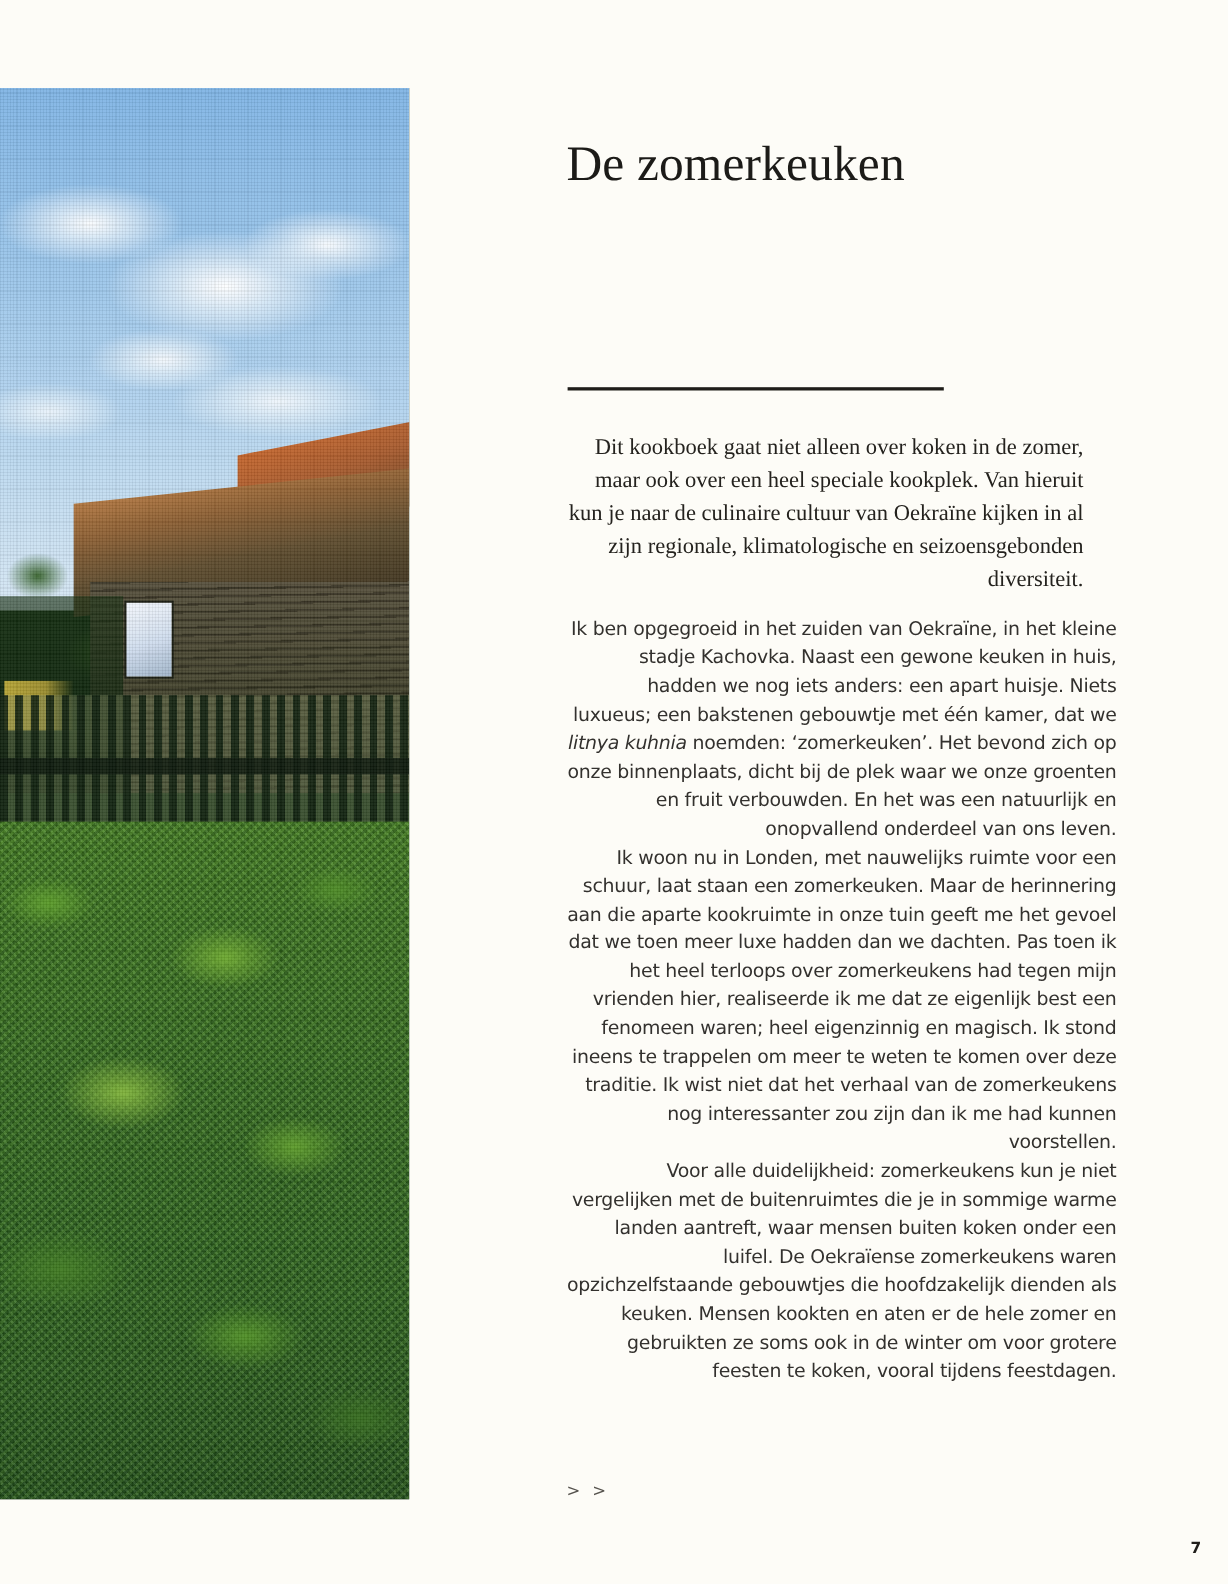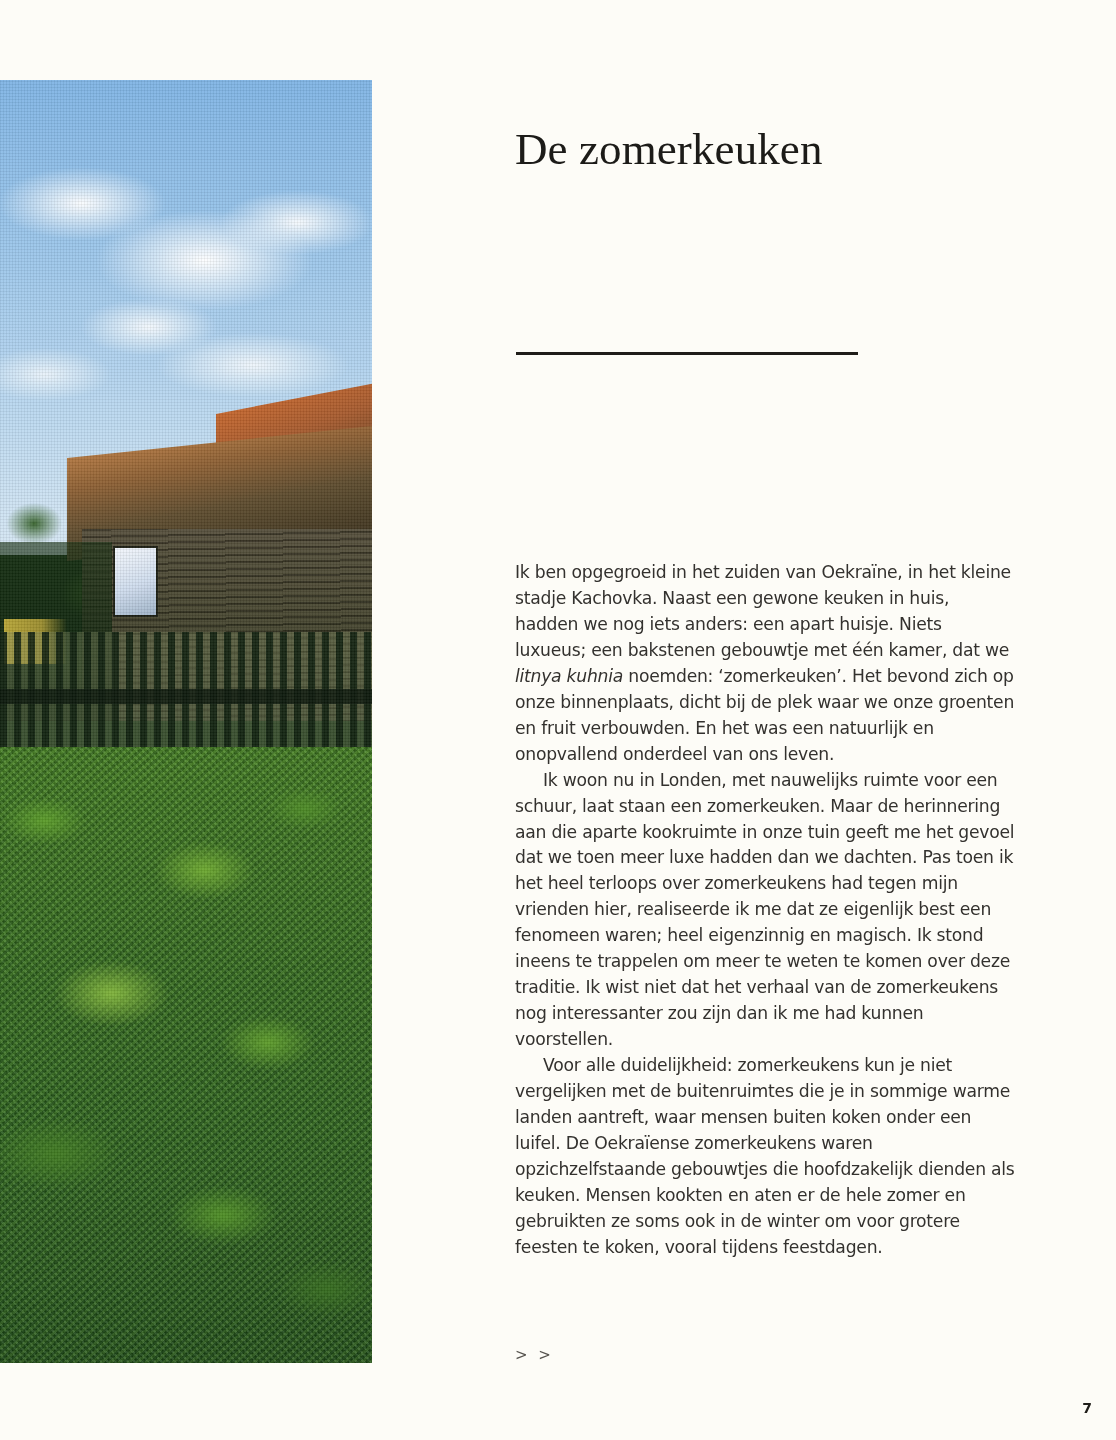--- a/index.html
+++ b/index.html
@@ -12,20 +12,21 @@
     background: #fdfcf7;
     font-family: "Liberation Sans", sans-serif;
     overflow: hidden;
     position: relative;
   }
 
   .page {
     position: absolute;
     inset: 0;
     background: #fdfcf7;
+    text-align: right;
   }
 
   
   .photo {
     position: absolute;
     left: 0;
     top: 80px;
     width: 372px;
     height: 1283px;
     overflow: hidden;
@@ -231,20 +232,21 @@
     <div class="photo-green"></div>
     <div class="photo-grain"></div>
   </div>
 
   <div class="text-col">
 
     <h1 class="chapter-title">De zomerkeuken</h1>
 
     <div class="rule"></div>
 
+    <div class="intro">Dit kookboek gaat niet alleen over koken in de zomer, maar ook over een heel speciale kookplek. Van hieruit kun je naar de culinaire cultuur van Oekraïne kijken in al zijn regionale, klimatologische en seizoensgebonden diversiteit.</div>
 
     <div class="body">
         <p><span>Ik ben opgegroeid in het zuiden van Oekraïne, in het kleine stadje Kachovka. Naast een gewone keuken in huis, hadden we nog iets anders: een apart huisje. Niets luxueus; een bakstenen gebouwtje met één kamer, dat we </span><em>litnya kuhnia</em><span> noemden: ‘zomerkeuken’. Het bevond zich op onze binnenplaats, dicht bij de plek waar we onze groenten en fruit verbouwden. En het was een natuurlijk en onopvallend onderdeel van ons leven.</span></p>
         <p class="indent"><span>Ik woon nu in Londen, met nauwelijks ruimte voor een schuur, laat staan een zomerkeuken. Maar de herinnering aan die aparte kookruimte in onze tuin geeft me het gevoel dat we toen meer luxe hadden dan we dachten. Pas toen ik het heel terloops over zomerkeukens had tegen mijn vrienden hier, realiseerde ik me dat ze eigenlijk best een fenomeen waren; heel eigenzinnig en magisch. Ik stond ineens te trappelen om meer te weten te komen over deze traditie. Ik wist niet dat het verhaal van de zomerkeukens nog interessanter zou zijn dan ik me had kunnen voorstellen.</span></p>
         <p class="indent"><span>Voor alle duidelijkheid: zomerkeukens kun je niet vergelijken met de buitenruimtes die je in sommige warme landen aantreft, waar mensen buiten koken onder een luifel. De Oekraïense zomerkeukens waren opzichzelfstaande gebouwtjes die hoofdzakelijk dienden als keuken. Mensen kookten en aten er de hele zomer en gebruikten ze soms ook in de winter om voor grotere feesten te koken, vooral tijdens feestdagen.</span></p>
       </div>
 
     <div class="more-mark">&gt; &gt;</div>
   </div>
 

